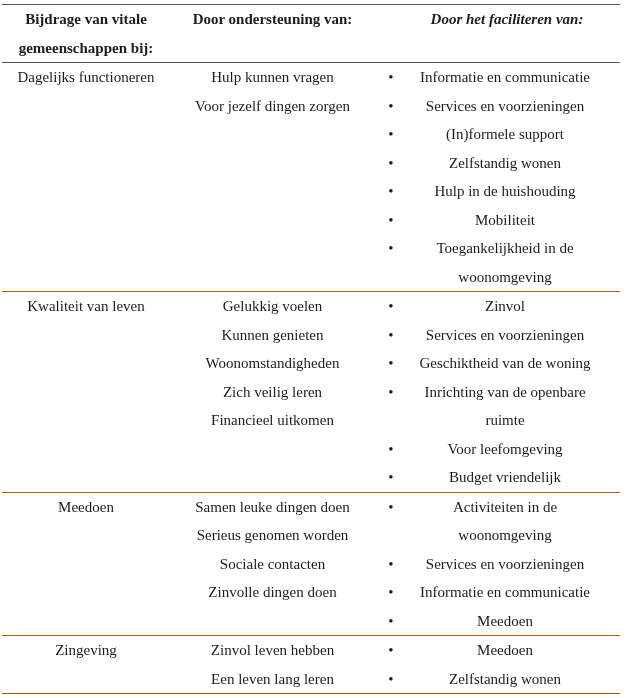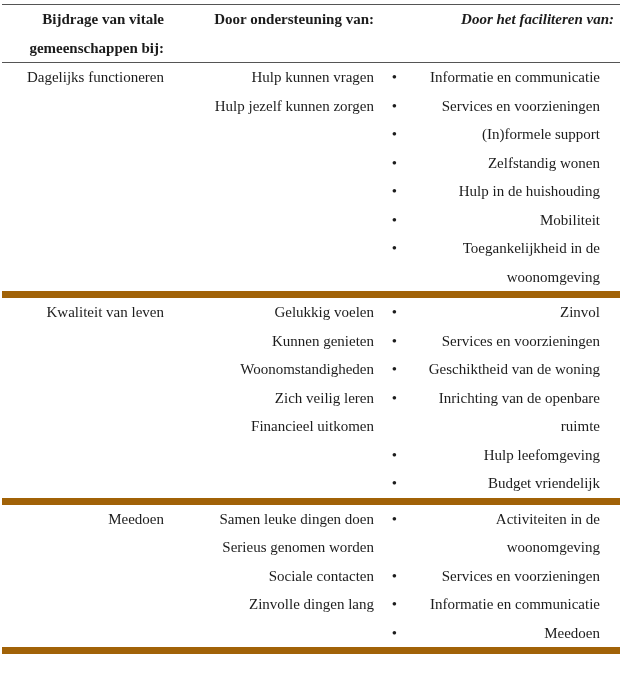--- a/index.html
+++ b/index.html
@@ -25,28 +25,28 @@
   }
   col.c1 { width: 166px; }
   col.c2 { width: 212px; }
   col.c3 { width: 240px; }
 
   thead tr {
     border-top: 1px solid #555555;
     border-bottom: 1px solid #555555;
   }
   tbody tr {
-    border-bottom: 7px solid #a16207;
+    border-bottom: 1px solid #a16207;
     margin-top: 48px;
   }
 
   th, td {
     vertical-align: top;
     padding: 0;
-    text-align: right;
+    text-align: center;
     line-height: 28.5px;
     font-weight: normal;
   }
   th { font-weight: bold; }
 
   th.col1, td.col1 { padding-left: 6px;  padding-right: 4px; }
   th.col2, td.col2 { padding-left: 3px;  padding-right: 6px; }
   th.col3          { padding-left: 20px; padding-right: 6px; font-style: italic; }
 
   td.col3 ul {
@@ -86,21 +86,21 @@
       </tr>
     </thead>
     <tbody>
 
       <tr>
         <td class="col1">
           <div class="line">Dagelijks functioneren</div>
         </td>
         <td class="col2">
           <div class="line">Hulp kunnen vragen</div>
-          <div class="line">Hulp jezelf kunnen zorgen</div>
+          <div class="line">Voor jezelf dingen zorgen</div>
         </td>
         <td class="col3">
           <ul>
             <li><span class="bullet">•</span><span>Informatie en communicatie</span></li>
             <li><span class="bullet">•</span><span>Services en voorzieningen</span></li>
             <li><span class="bullet">•</span><span>(In)formele support</span></li>
             <li><span class="bullet">•</span><span>Zelfstandig wonen</span></li>
             <li><span class="bullet">•</span><span>Hulp in de huishouding</span></li>
             <li><span class="bullet">•</span><span>Mobiliteit</span></li>
             <li><span class="bullet">•</span><span>Toegankelijkheid in de woonomgeving</span></li>
@@ -118,42 +118,57 @@
           <div class="line">Woonomstandigheden</div>
           <div class="line">Zich veilig leren</div>
           <div class="line">Financieel uitkomen</div>
         </td>
         <td class="col3">
           <ul>
             <li><span class="bullet">•</span><span>Zinvol</span></li>
             <li><span class="bullet">•</span><span>Services en voorzieningen</span></li>
             <li><span class="bullet">•</span><span>Geschiktheid van de woning</span></li>
             <li><span class="bullet">•</span><span>Inrichting van de openbare ruimte</span></li>
-            <li><span class="bullet">•</span><span>Hulp leefomgeving</span></li>
+            <li><span class="bullet">•</span><span>Voor leefomgeving</span></li>
             <li><span class="bullet">•</span><span>Budget vriendelijk</span></li>
           </ul>
         </td>
       </tr>
 
       <tr>
         <td class="col1">
           <div class="line">Meedoen</div>
         </td>
         <td class="col2">
           <div class="line">Samen leuke dingen doen</div>
           <div class="line">Serieus genomen worden</div>
           <div class="line">Sociale contacten</div>
-          <div class="line">Zinvolle dingen lang</div>
+          <div class="line">Zinvolle dingen doen</div>
         </td>
         <td class="col3">
           <ul>
             <li><span class="bullet">•</span><span>Activiteiten in de woonomgeving</span></li>
             <li><span class="bullet">•</span><span>Services en voorzieningen</span></li>
             <li><span class="bullet">•</span><span>Informatie en communicatie</span></li>
             <li><span class="bullet">•</span><span>Meedoen</span></li>
           </ul>
         </td>
       </tr>
 
+      <tr>
+        <td class="col1">
+          <div class="line">Zingeving</div>
+        </td>
+        <td class="col2">
+          <div class="line">Zinvol leven hebben</div>
+          <div class="line">Een leven lang leren</div>
+        </td>
+        <td class="col3">
+          <ul>
+            <li><span class="bullet">•</span><span>Meedoen</span></li>
+            <li><span class="bullet">•</span><span>Zelfstandig wonen</span></li>
+          </ul>
+        </td>
+      </tr>
 
     </tbody>
   </table>
 </div>
 
 </body></html>

